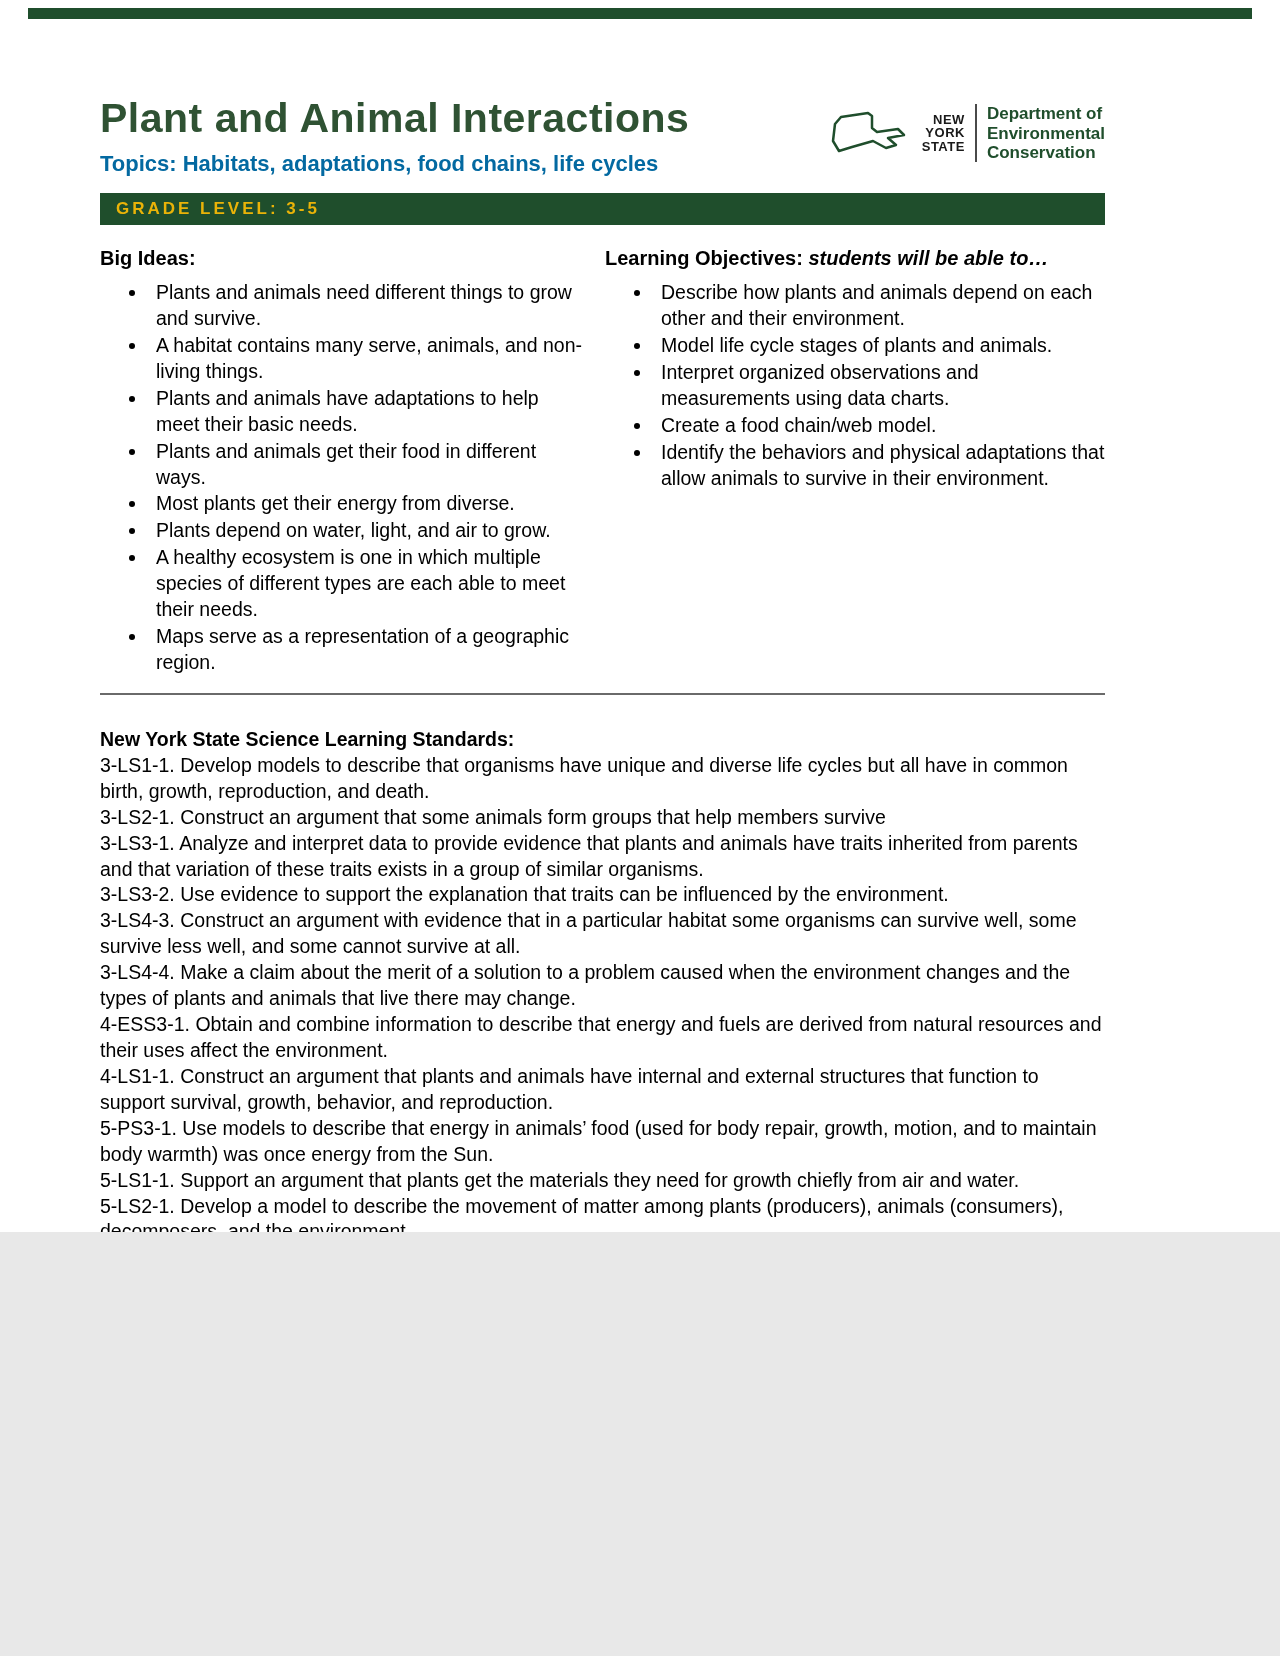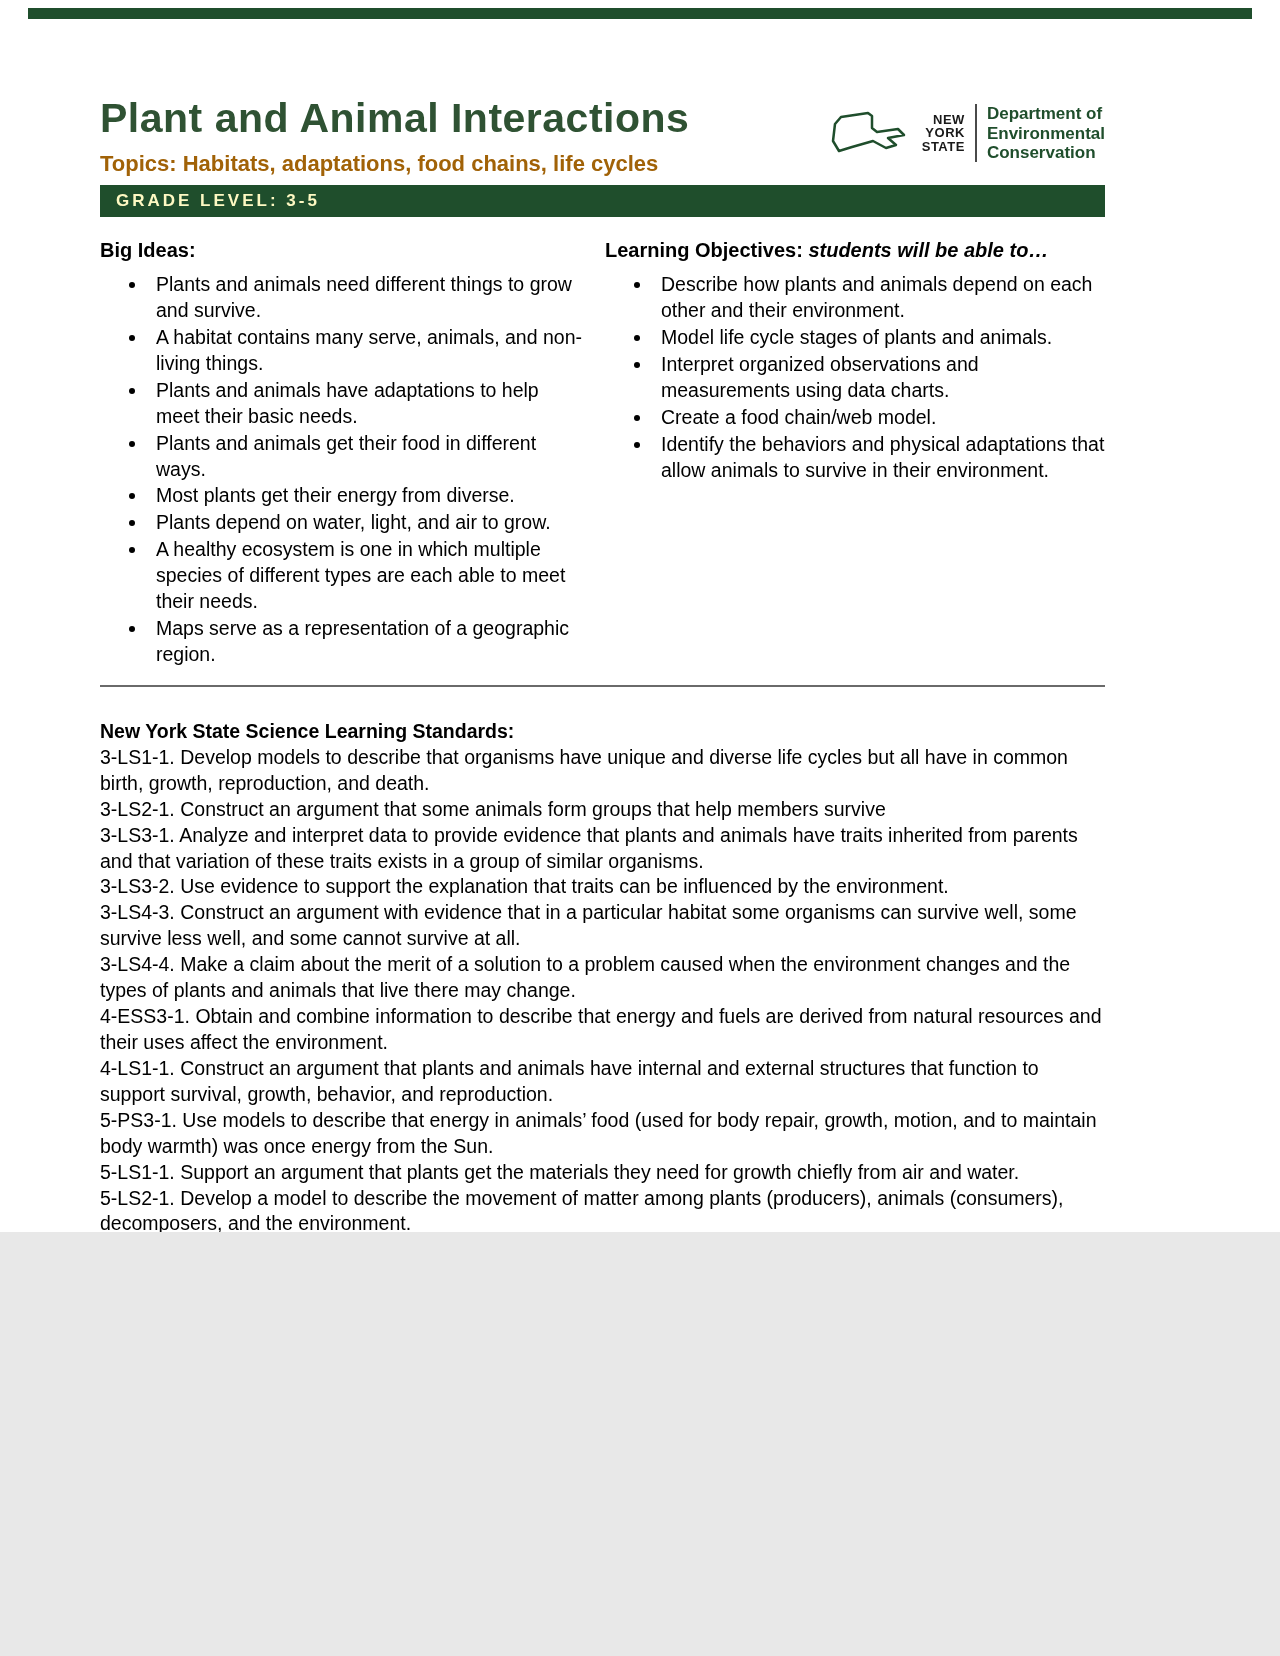--- a/index.html
+++ b/index.html
@@ -19,40 +19,40 @@
   }
   .content {
     position:absolute; top:96px; left:100px; width:1005px;
   }
   .header-row { position:relative; }
   .doc-title {
     font-size:41px; font-weight:bold; color:#2f5233;
     letter-spacing:0.5px; margin:0 0 10px 0; line-height:1.1;
   }
   .doc-topics {
-    font-size:22px; font-weight:bold; color:#a16207;
-    margin:0 0 8px 0;
+    font-size:22px; font-weight:bold; color:#0369a1;
+    margin:0 0 16px 0;
   }
   
   .logo {
     position:absolute; top:8px; right:0px;
     display:flex; align-items:center; gap:10px;
   }
   .logo-state { display:flex; align-items:center; gap:6px; }
   .logo-state svg { display:block; }
   .logo-ny {
     text-align:right; font-weight:bold; font-size:13px; line-height:1.05;
     color:#1a1a1a; letter-spacing:0.5px;
   }
   .logo-divider { width:2px; height:58px; background:#4a4a4a; }
   .logo-dept {
     font-weight:bold; font-size:17px; line-height:1.15; color:#1f4e2c;
   }
   .grade-banner {
-    background:#1f4e2c; color:#fef9c3;
+    background:#1f4e2c; color:#eab308;
     font-weight:bold; font-size:17px; letter-spacing:3px;
     padding:6px 0 6px 16px;
     margin:0 0 18px 0;
   }
   .columns { display:flex; }
   .col-left  { width:505px; box-sizing:border-box; padding-right:20px; }
   .col-right { flex:1; box-sizing:border-box; }
   .col-heading { font-size:20px; font-weight:bold; margin:4px 0 10px 0; }
   .col-heading .italic-part { font-weight:bold; font-style:italic; }
   ul.bullets {

